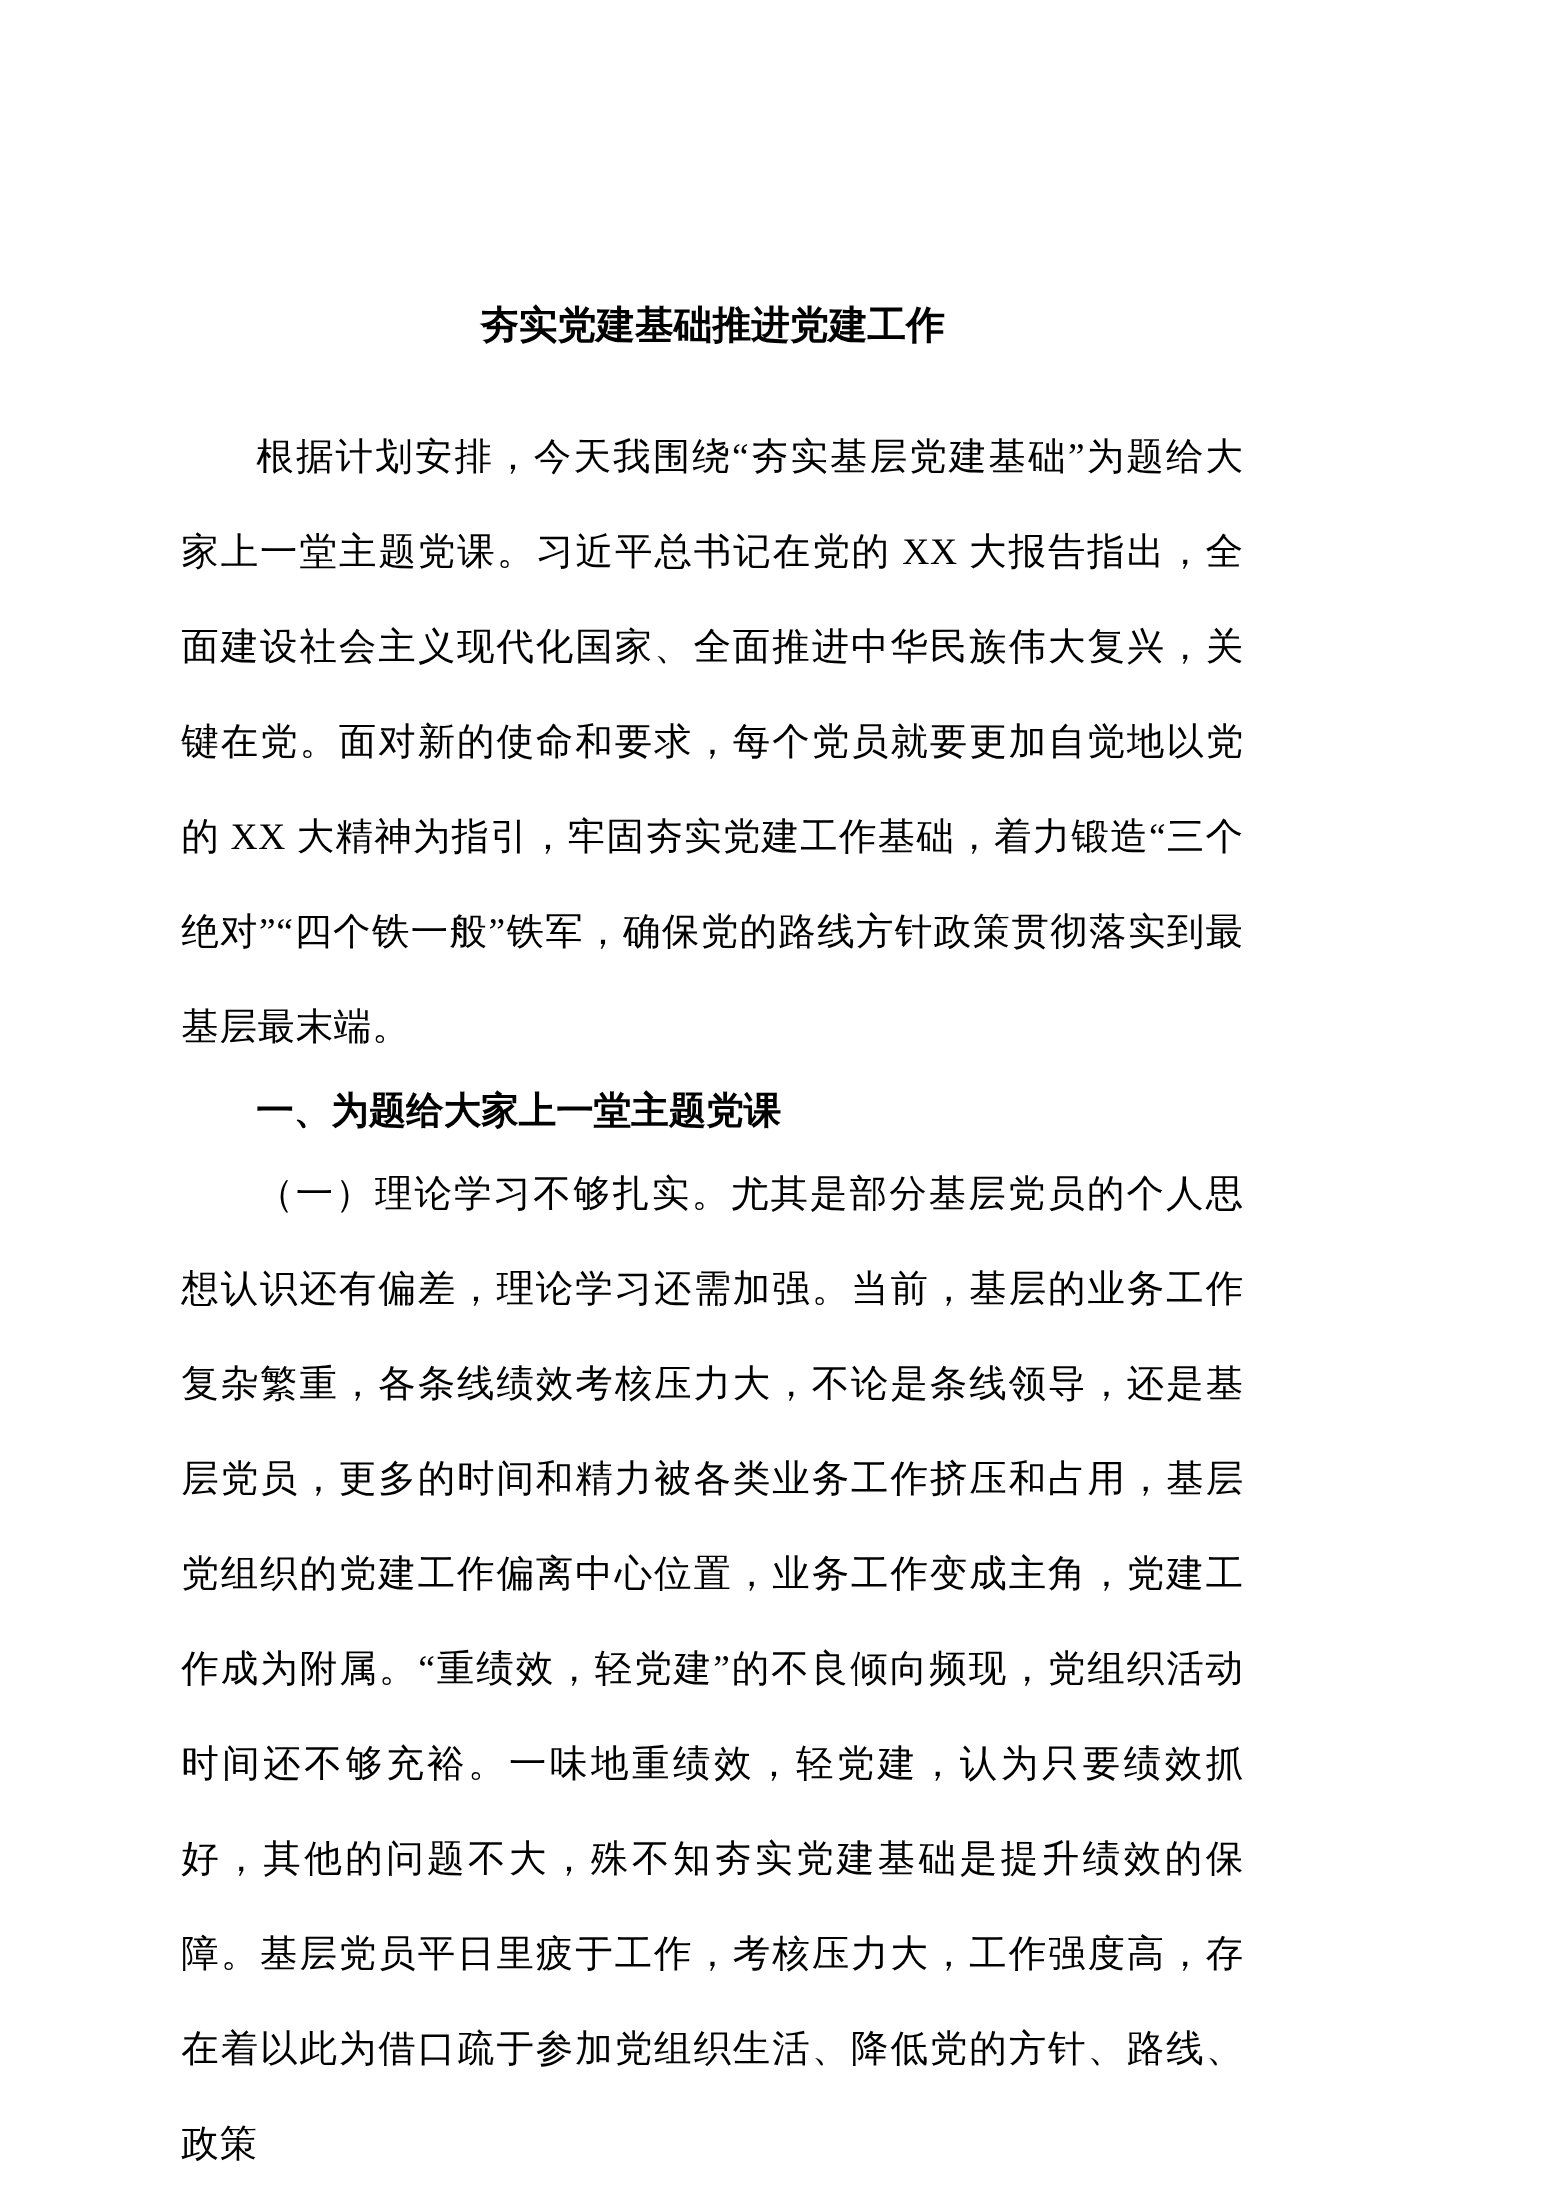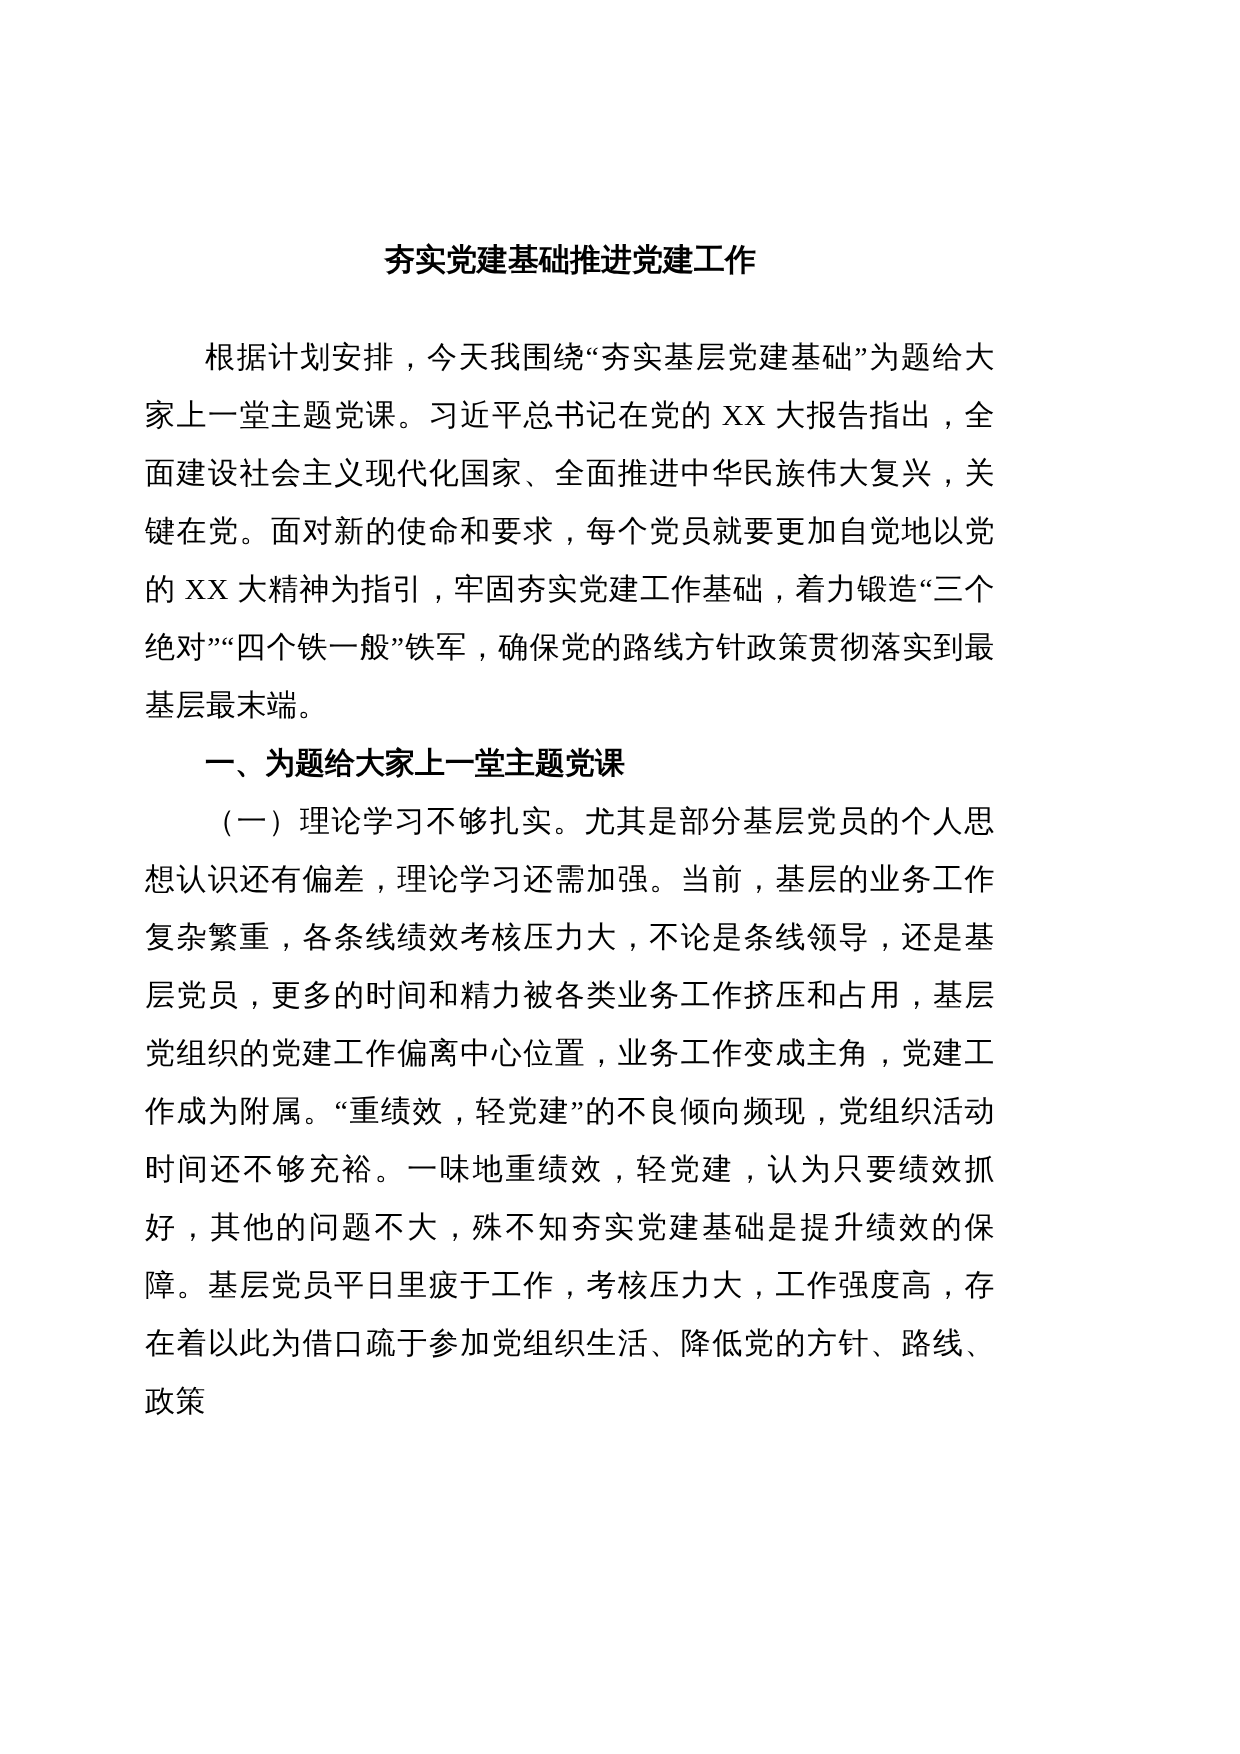--- a/index.html
+++ b/index.html
@@ -20,21 +20,21 @@
     font-weight: 700;
     font-size: 31px;
     line-height: 40px;
     text-align: center;
     color: #000000;
     margin-bottom: 48px;
   }
   .para {
     font-family: "Liberation Serif", serif;
     font-size: 30px;
-    line-height: 58px;
+    line-height: 76px;
     color: #000000;
     text-align: justify;
     text-indent: 2em;
     letter-spacing: 0.5px;
   }
   .section-heading {
     font-family: "Liberation Sans", sans-serif;
     font-weight: 700;
     font-size: 30px;
     line-height: 58px;

